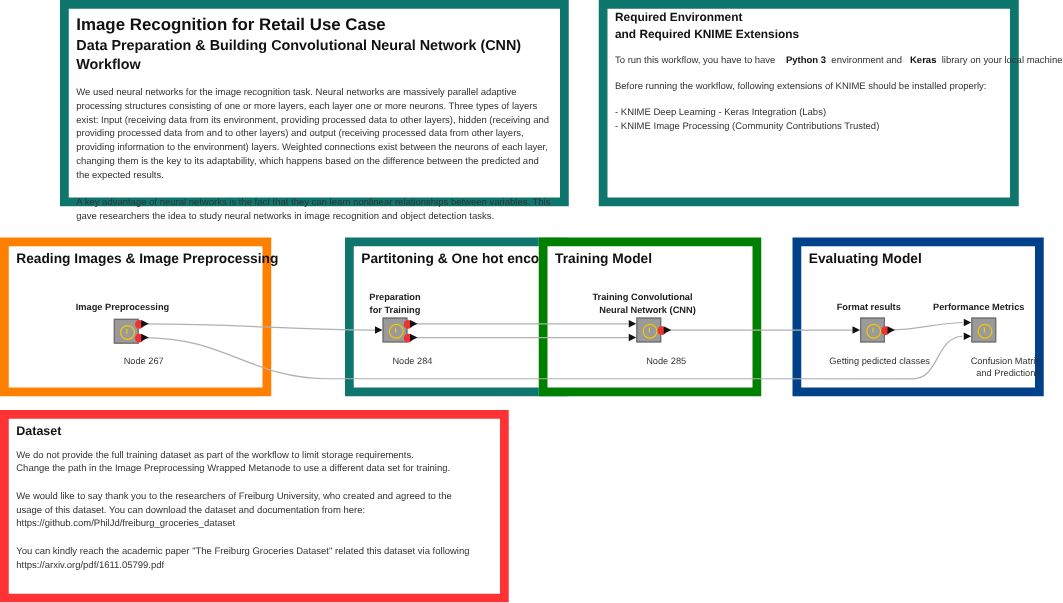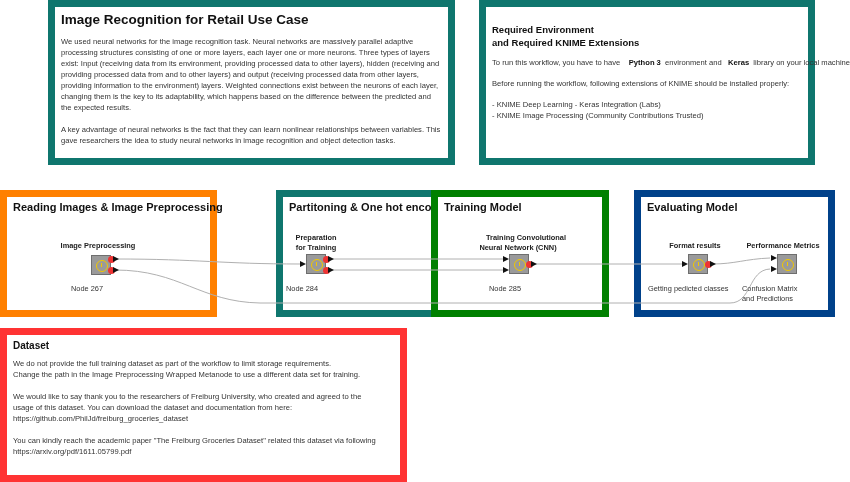--- a/index.html
+++ b/index.html
@@ -10,41 +10,42 @@
   .orange { border:7px solid #ff8000; }
   .green  { border:7px solid #008000; }
   .blue   { border:7px solid #00418a; }
   .red    { border:7px solid #ff3333; }
   .h1 { font-weight:bold; font-size:13.5px; color:#111; line-height:16px; }
   .h2 { font-weight:bold; font-size:11.5px; color:#111; line-height:15px; }
   .hsec { font-weight:bold; font-size:11px; color:#111; position:absolute; left:6px; top:4px; white-space:nowrap; }
   .p { font-size:7.6px; line-height:11px; color:#333; margin:0; }
   .gap { height:11px; }
   .node-title { position:absolute; font-weight:bold; font-size:7.4px; line-height:10px; color:#222; text-align:center; white-space:nowrap; }
-  .node-sub { position:absolute; font-size:7.4px; line-height:11px; color:#333; text-align:left; white-space:nowrap; }
+  .node-sub { position:absolute; font-size:7.4px; line-height:11px; color:#333; text-align:right; white-space:nowrap; }
   .node { position:absolute; width:20px; height:20px; box-sizing:border-box; background:#9a9a9a; border:1px solid #6e6e6e; }
   .node .clock { position:absolute; left:4px; top:4px; width:12px; height:12px; box-sizing:border-box; border:1.3px solid #f2c800; border-radius:50%; }
   .node .clock::after { content:""; position:absolute; left:4.3px; top:1.5px; width:1px; height:4px; background:#f2c800; }
   .port-out { position:absolute; width:7px; height:7px; background:#ee3333; border-radius:50%; }
   .arrow { position:absolute; width:0; height:0; border-top:3.5px solid transparent; border-bottom:3.5px solid transparent; border-left:6px solid #111; }
   svg.conn { position:absolute; left:0; top:0; }
   .ptxt { font-size:7.6px; line-height:11px; color:#333; white-space:nowrap; }
 </style>
 </head>
 <body>
 
 <div class="box yellow" style="left:0; top:0; width:407px; height:165px; padding:5px 6px;">
   <div class="h1">Image Recognition for Retail Use Case</div>
+  <div class="h2" style="margin-top:2px;">Data Preparation &amp; Building Convolutional Neural Network (CNN) Workflow</div>
   <div style="height:8px"></div>
   <p class="p">We used neural networks for the image recognition task. Neural networks are massively parallel adaptive processing structures consisting of one or more layers, each layer one or more neurons. Three types of layers exist: Input (receiving data from its environment, providing processed data to other layers), hidden (receiving and providing processed data from and to other layers) and output (receiving processed data from other layers, providing information to the environment) layers. Weighted connections exist between the neurons of each layer, changing them is the key to its adaptability, which happens based on the difference between the predicted and the expected results.</p>
   <div class="gap"></div>
   <p class="p">A key advantage of neural networks is the fact that they can learn nonlinear relationships between variables. This gave researchers the idea to study neural networks in image recognition and object detection tasks.</p>
 </div>
 
-<div class="box yellow" style="left:431px; top:0; width:336px; height:165px; padding:16px 6px;">
+<div class="box yellow" style="left:431px; top:0; width:336px; height:165px; padding:1px 6px;">
   <div class="h2" style="font-size:9.5px;line-height:13px;">Required Environment</div>
   <div class="h2" style="font-size:9.5px;line-height:13px;">and Required KNIME Extensions</div>
   <div style="height:8px"></div>
   <div class="ptxt">
     <span>To run this workflow, you have to have</span>&nbsp;&nbsp;&nbsp;
     <b style="color:#111">Python 3</b>&nbsp;
     <span>environment and</span>&nbsp;&nbsp;
     <b style="color:#111">Keras</b>&nbsp;
     <span>library on your local machine.</span>
   </div>
@@ -100,21 +101,21 @@
 <div class="arrow" style="left:300px; top:261px;"></div>
 <div class="node" style="left:306px; top:254px;">
   <div class="clock"></div>
 </div>
 <div class="port-out" style="left:323px; top:256px;"></div>
 <div class="arrow" style="left:328px; top:256px;"></div>
 <div class="port-out" style="left:323px; top:267px;"></div>
 <div class="arrow" style="left:328px; top:267px;"></div>
 <div class="node-sub" style="left:286px; top:283px; width:60px;">Node 284</div>
 
-<div class="node-title" style="left:476px; top:233px; width:100px;text-align:center;">Training Convolutional</div>
+<div class="node-title" style="left:464px; top:233px; width:100px;text-align:center;">Training Convolutional</div>
 <div class="node-title" style="left:468px; top:243px; width:100px;">Neural Network (CNN)</div>
 <div class="arrow" style="left:503px; top:256px;"></div>
 <div class="arrow" style="left:503px; top:267px;"></div>
 <div class="node" style="left:509px; top:254px;">
   <div class="clock"></div>
 </div>
 <div class="port-out" style="left:526px; top:261px;"></div>
 <div class="arrow" style="left:531px; top:261px;"></div>
 <div class="node-sub" style="left:489px; top:283px; width:60px;">Node 285</div>
 

